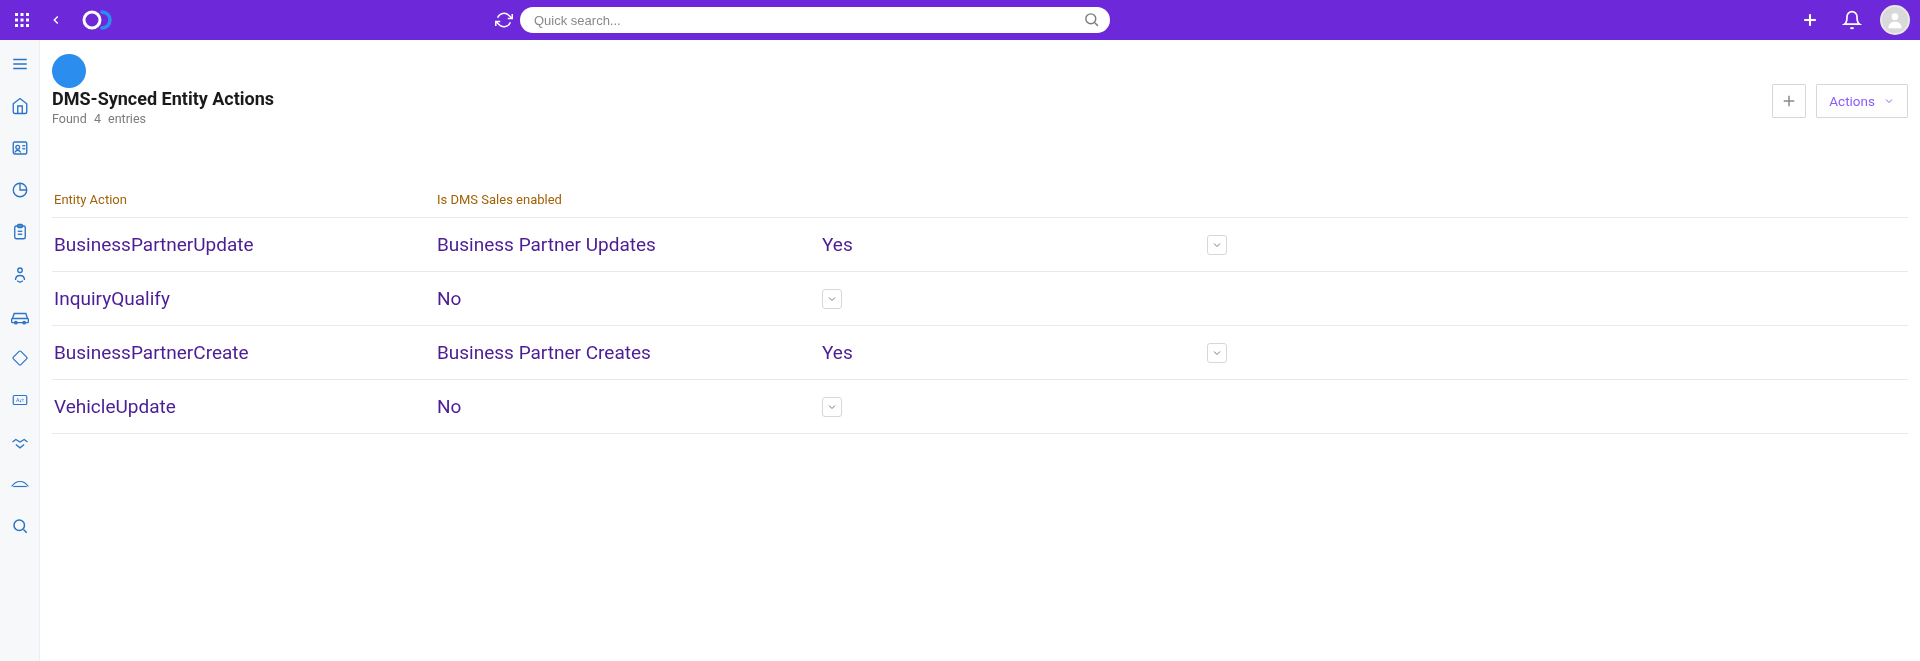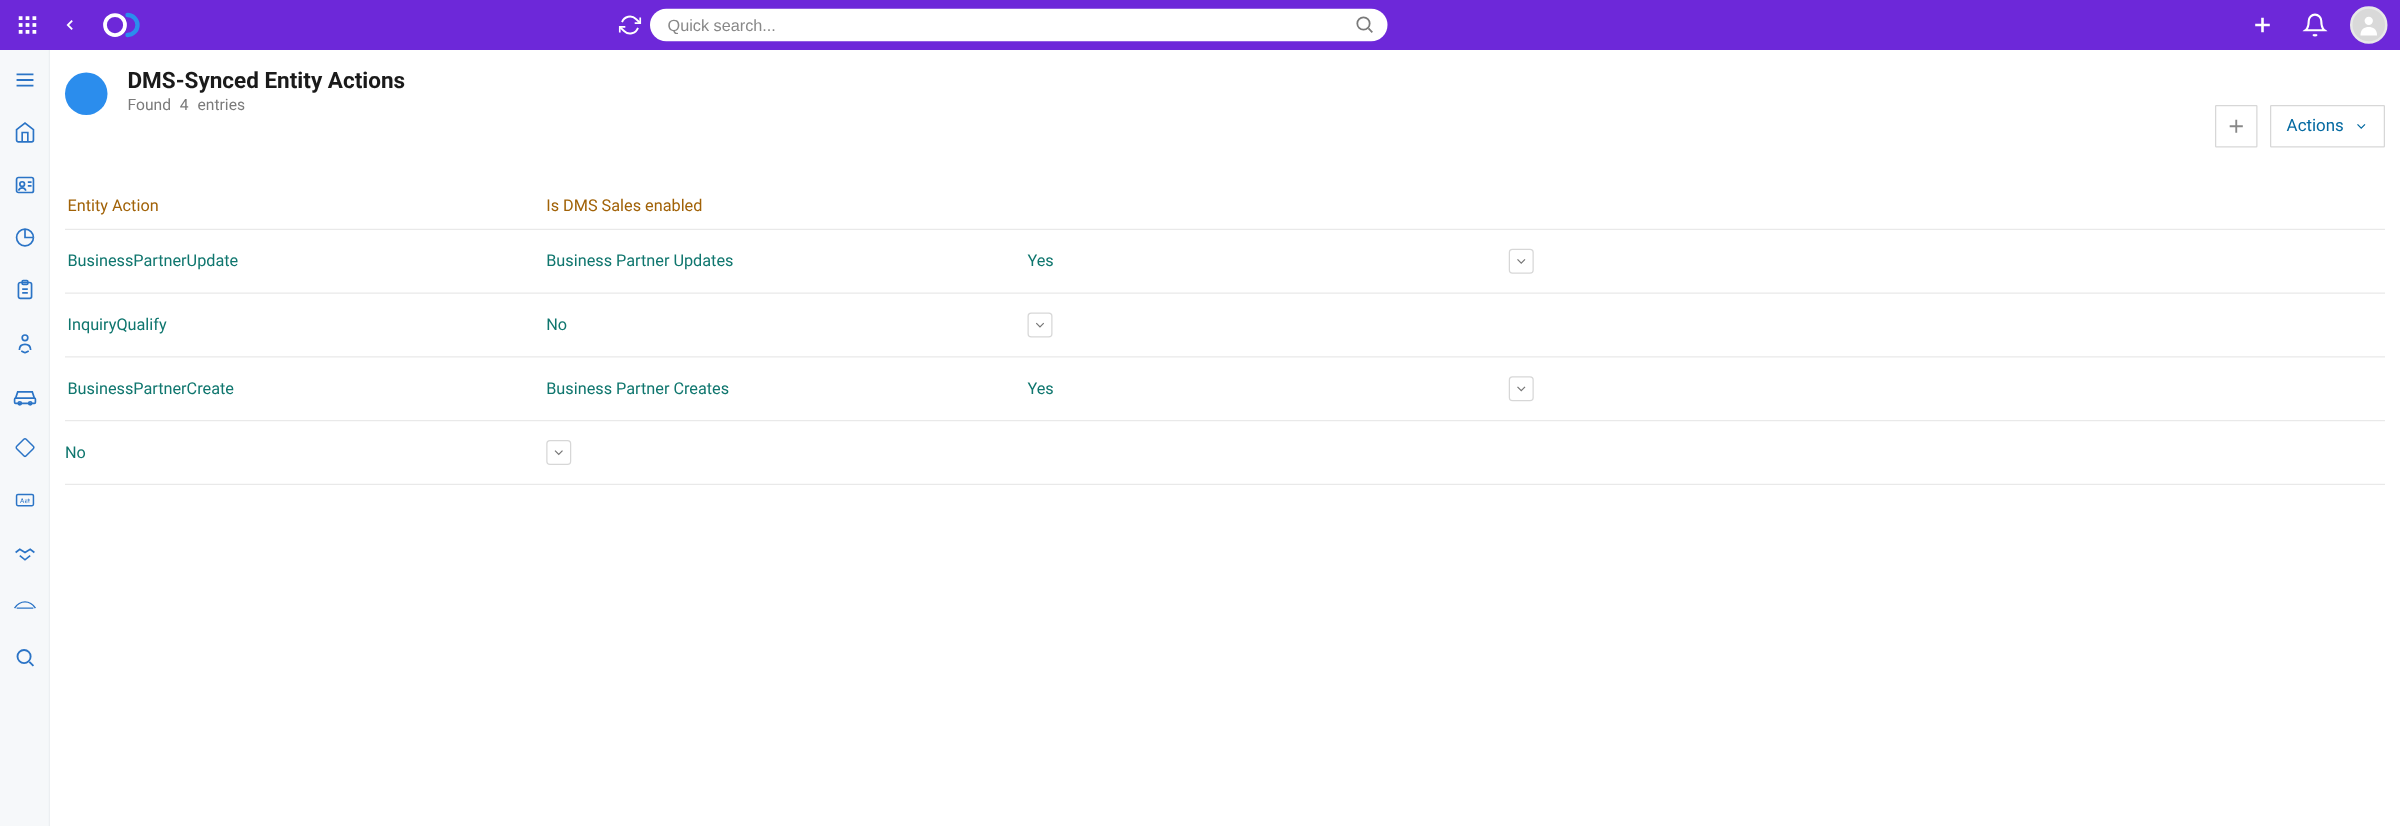--- a/index.html
+++ b/index.html
@@ -30,39 +30,39 @@
     .topbar-right { margin-left: auto; display: flex; align-items: center; gap: 14px; }
     .topbar-add, .topbar-bell { color: #fff; display: flex; align-items: center; justify-content: center; width: 28px; height: 28px; cursor: pointer; }
     .avatar { width: 30px; height: 30px; border-radius: 50%; background: #d9d9d9; border: 2px solid #e8e8e8; display: flex; align-items: center; justify-content: center; cursor: pointer; }
     .avatar svg { color: #fff; }
     
     .layout { display: flex; height: calc(100vh - 40px); }
     .sidebar { width: 40px; background: #f6f8fa; border-right: 1px solid #eceff2; display: flex; flex-direction: column; align-items: center; padding-top: 10px; gap: 14px; }
     .sidebar-item { width: 28px; height: 28px; display: flex; align-items: center; justify-content: center; color: #2b74c6; cursor: pointer; border-radius: 4px; }
     
     .main { flex: 1; padding: 14px 12px 0 12px; overflow: auto; }
-    .header-row { display: flex; align-items: flex-end; position: relative; }
+    .header-row { display: flex; align-items: flex-start; position: relative; flex-direction: column; }
     .entity-icon { width: 34px; height: 34px; border-radius: 50%; background: #2b8ded; margin-right: 16px; flex-shrink: 0; }
     .title-block { flex: 1; }
     .page-title { font-size: 18px; font-weight: 700; color: #1a1a1a; }
     .subtitle { font-size: 12.5px; color: #7b7b7b; margin-top: 2px; }
     .subtitle span { margin-right: 4px; margin-top: 32px; }
     
     .header-actions { position: absolute; right: 0; top: 30px; display: flex; gap: 10px; }
     .icon-btn { width: 34px; height: 34px; border: 1px solid #d7d7d7; background: #fff; display: flex; align-items: center; justify-content: center; cursor: pointer; border-radius: 1px; color: #888; }
-    .actions-btn { height: 34px; border: 1px solid #d7d7d7; background: #fff; padding: 0 12px; display: flex; align-items: center; gap: 8px; cursor: pointer; font-size: 13.5px; color: #0369a1; border-radius: 1px; }
+    .actions-btn { height: 34px; border: 1px solid #d7d7d7; background: #fff; padding: 0 12px; display: flex; align-items: center; gap: 8px; cursor: pointer; font-size: 13.5px; color: #8b5cf6; border-radius: 1px; }
     
     .table { margin-top: 56px; }
     .table-header { display: flex; padding: 10px 0; font-size: 13px; color: #a16207; }
     .col-action { flex: 0 0 385px; padding-left: 2px; }
     .col-desc { flex: 0 0 385px; }
     .col-sync { flex: 0 0 385px; }
     .col-menu { flex: 1; display: flex; justify-content: flex-start; padding-left: 0; }
     
-    .table-row { display: flex; align-items: center; padding: 15px 0; border-top: 1px solid #e9e9e9; font-size: 13px; color: #0f766e; }
+    .table-row { display: flex; align-items: center; padding: 15px 0; border-top: 1px solid #e9e9e9; font-size: 19px; color: #4c1d95; }
     .table-row:last-child { border-bottom: 1px solid #e9e9e9; }
     .row-menu { width: 20px; height: 20px; border: 1px solid #d7d7d7; border-radius: 3px; display: flex; align-items: center; justify-content: center; color: #777; cursor: pointer; background: #fff; }
   </style>
 </head>
 <body>
 
 <div class="topbar">
   <div class="topbar-left">
     <div class="topbar-grid">
       <svg width="16" height="16" viewBox="0 0 16 16" fill="currentColor">
@@ -279,20 +279,21 @@
             <div class="col-sync">Yes</div>
             <div class="col-menu">
               <div class="row-menu">
                 <svg width="12" height="12" viewBox="0 0 24 24" fill="none" stroke="currentColor" stroke-width="2">
                   <polyline points="6 9 12 15 18 9"></polyline>
                 </svg>
               </div>
             </div>
           </div>
           <div class="table-row">
+            <div class="col-action">VehicleUpdate</div>
             <div class="col-sync">No</div>
             <div class="col-menu">
               <div class="row-menu">
                 <svg width="12" height="12" viewBox="0 0 24 24" fill="none" stroke="currentColor" stroke-width="2">
                   <polyline points="6 9 12 15 18 9"></polyline>
                 </svg>
               </div>
             </div>
           </div>
         </div>

